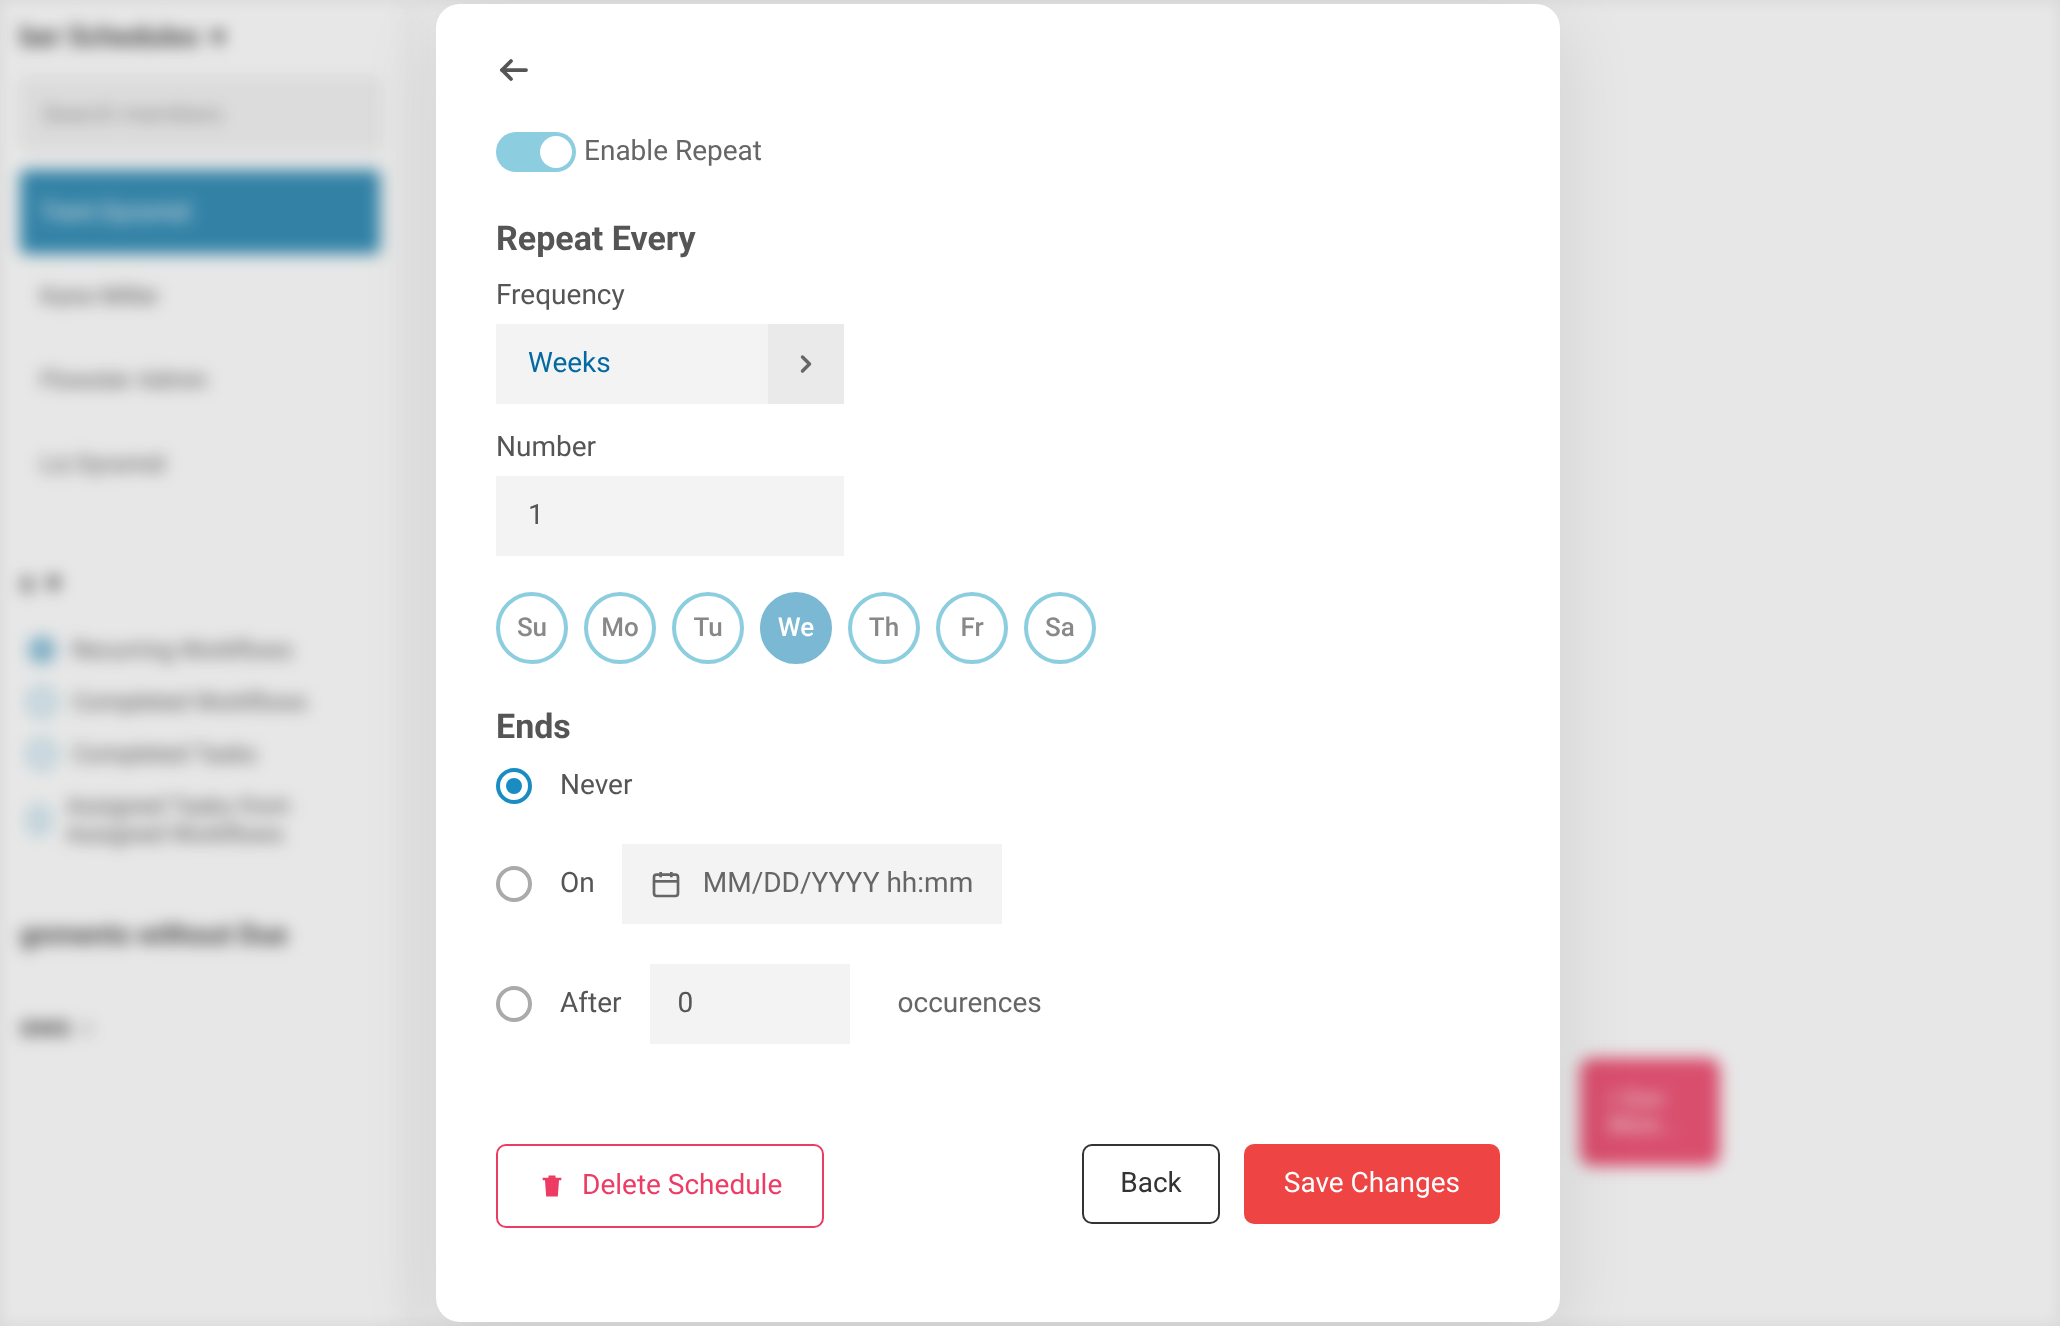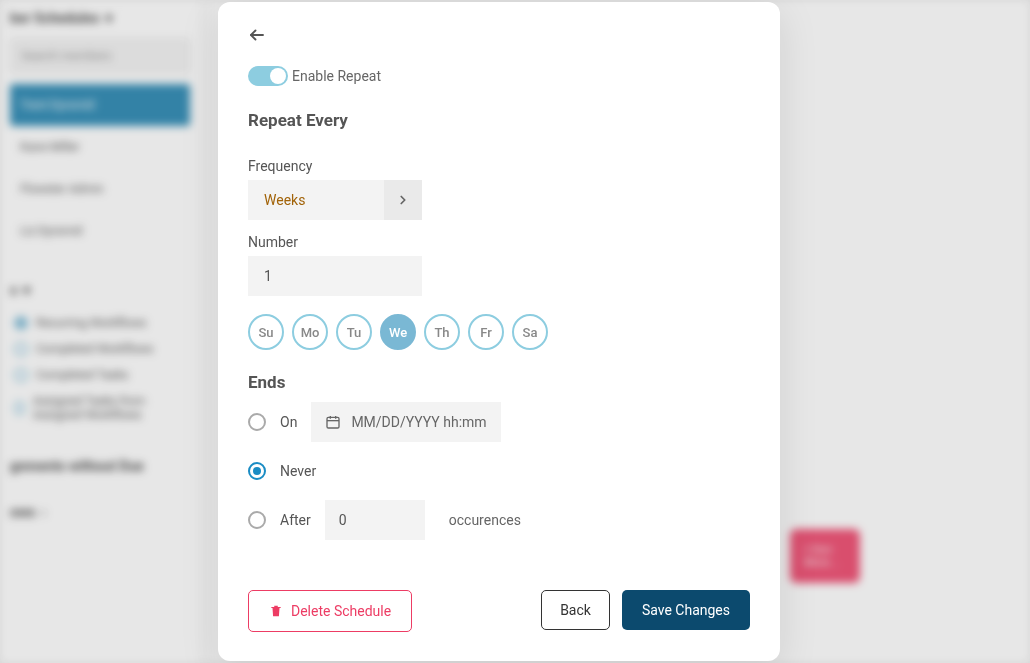--- a/index.html
+++ b/index.html
@@ -26,25 +26,25 @@
 .modal { position:absolute; left:218px; top:2px; width:562px; height:659px; background:#fff; border-radius:12px; padding:24px 30px 22px 30px; box-shadow:0 10px 40px rgba(0,0,0,0.1); }
 .modal-header { display:flex; align-items:center; gap:16px; margin-bottom:22px; }
 .back-arrow { cursor:pointer; color:#555; }
 .modal-title { font-size:24px; font-weight:700; color:#333; }
 
 .toggle-row { display:flex; align-items:center; gap:4px; margin-bottom:24px; }
 .toggle { width:40px; height:20px; background:#8dcde0; border-radius:999px; position:relative; cursor:pointer; }
 .toggle-knob { position:absolute; right:2px; top:2px; width:16px; height:16px; background:#fff; border-radius:50%; }
 .toggle-label { color:#666; font-size:14px; }
 
-.section-title { font-size:17px; font-weight:700; color:#555; margin-bottom:28px; }
+.section-title { font-size:17px; font-weight:700; color:#555; margin-bottom:10px; }
 .field-label { font-size:14px; color:#555; margin-bottom:6px; }
 
 .freq-row { display:flex; margin-bottom:14px; }
-.freq-select { background:#f3f3f3; padding:12px 16px; font-size:14px; color:#a16207; min-width:136px; }
+.freq-select { background:#f3f3f3; padding:12px 16px; font-size:14px; color:#0369a1; min-width:136px; }
 .freq-arrow { background:#eaeaea; width:38px; display:flex; align-items:center; justify-content:center; cursor:pointer; }
 
 .num-input { background:#f3f3f3; border:none; padding:12px 16px; font-size:14px; color:#555; width:174px; margin-bottom:18px; }
 
 .days-row { display:flex; gap:8px; margin-bottom:22px; }
 .day { width:36px; height:36px; border:2px solid #8dcde0; border-radius:50%; display:flex; align-items:center; justify-content:center; font-size:13px; color:#888; cursor:pointer; font-weight:500; }
 .day.active { background:#7ab8d4; border-color:#7ab8d4; color:#fff; }
 
 .ends-section { margin-bottom:10px; }
 .radio-row { display:flex; align-items:center; gap:14px; margin-bottom:20px; }
@@ -56,21 +56,21 @@
 .date-box { background:#f3f3f3; padding:12px 14px; display:flex; align-items:center; gap:10px; }
 .date-placeholder { color:#666; font-size:14px; }
 
 .occ-input { background:#f3f3f3; border:none; padding:12px 14px; width:100px; font-size:14px; color:#555; }
 .occ-suffix { color:#666; font-size:14px; margin-left:10px; }
 
 .footer { display:flex; justify-content:space-between; align-items:flex-start; margin-top:50px; }
 .delete-btn { border:1px solid #ed3c64; color:#ed3c64; background:transparent; padding:12px 20px; border-radius:5px; cursor:pointer; font-size:14px; display:flex; align-items:center; gap:8px; }
 .right-btns { display:flex; gap:12px; }
 .back-btn { border:1px solid #333; background:#fff; color:#333; padding:0 18px; border-radius:5px; cursor:pointer; font-size:14px; }
-.save-btn { background:#0c4a6e; color:#fff; border:none; padding:12px 20px; border-radius:5px; cursor:pointer; font-size:14px; }
+.save-btn { background:#ef4444; color:#fff; border:none; padding:12px 20px; border-radius:5px; cursor:pointer; font-size:14px; }
 
 svg { display:block; }
 </style>
 </head>
 <body>
 
 <div class="bg">
   <div class="bg-main"></div>
   <div class="bg-sidebar">
     <div class="bg-heading">
@@ -158,41 +158,41 @@
     <div class="day">Tu</div>
     <div class="day active">We</div>
     <div class="day">Th</div>
     <div class="day">Fr</div>
     <div class="day">Sa</div>
   </div>
 
   <div class="section-title ends-section">Ends</div>
 
   <div class="radio-row">
+    <div class="radio selected"></div>
+    <span class="radio-label">Never</span>
+  </div>
+
+  <div class="radio-row">
     <div class="radio"></div>
     <span class="radio-label">On</span>
     <div class="date-box">
       <span>
         <svg width="16" height="16" viewBox="0 0 24 24" fill="#666">
             <rect x="3" y="5" width="18" height="16" rx="2" fill="none" stroke="#666" stroke-width="2"></rect>
             <line x1="3" y1="10" x2="21" y2="10" stroke="#666" stroke-width="2"></line>
             <line x1="8" y1="3" x2="8" y2="7" stroke="#666" stroke-width="2"></line>
             <line x1="16" y1="3" x2="16" y2="7" stroke="#666" stroke-width="2"></line>
           </svg>
       </span>
       <span class="date-placeholder">MM/DD/YYYY hh:mm</span>
     </div>
   </div>
 
   <div class="radio-row">
-    <div class="radio selected"></div>
-    <span class="radio-label">Never</span>
-  </div>
-
-  <div class="radio-row">
     <div class="radio"></div>
     <span class="radio-label">After</span>
     <input class="occ-input" value="0" style="">
     <span class="occ-suffix">occurences</span>
   </div>
 
   <div class="footer">
     <button class="delete-btn">
       <span>
         <svg width="14" height="14" viewBox="0 0 24 24" fill="#ed3c64">

